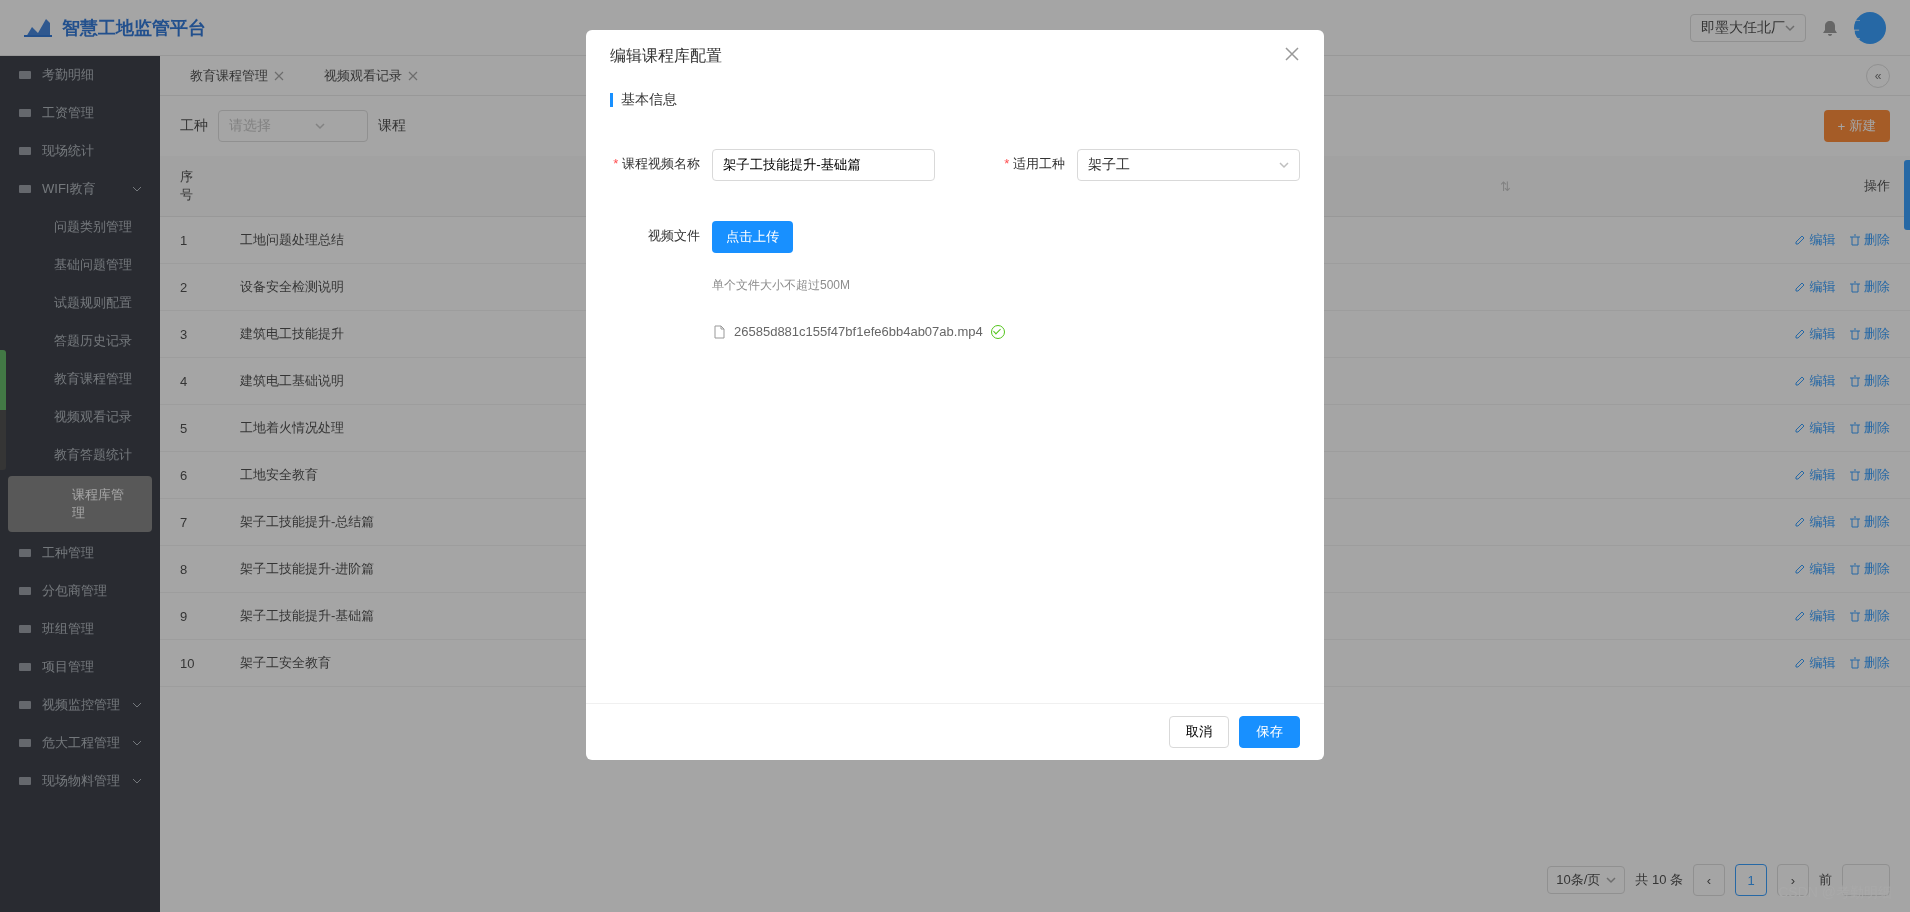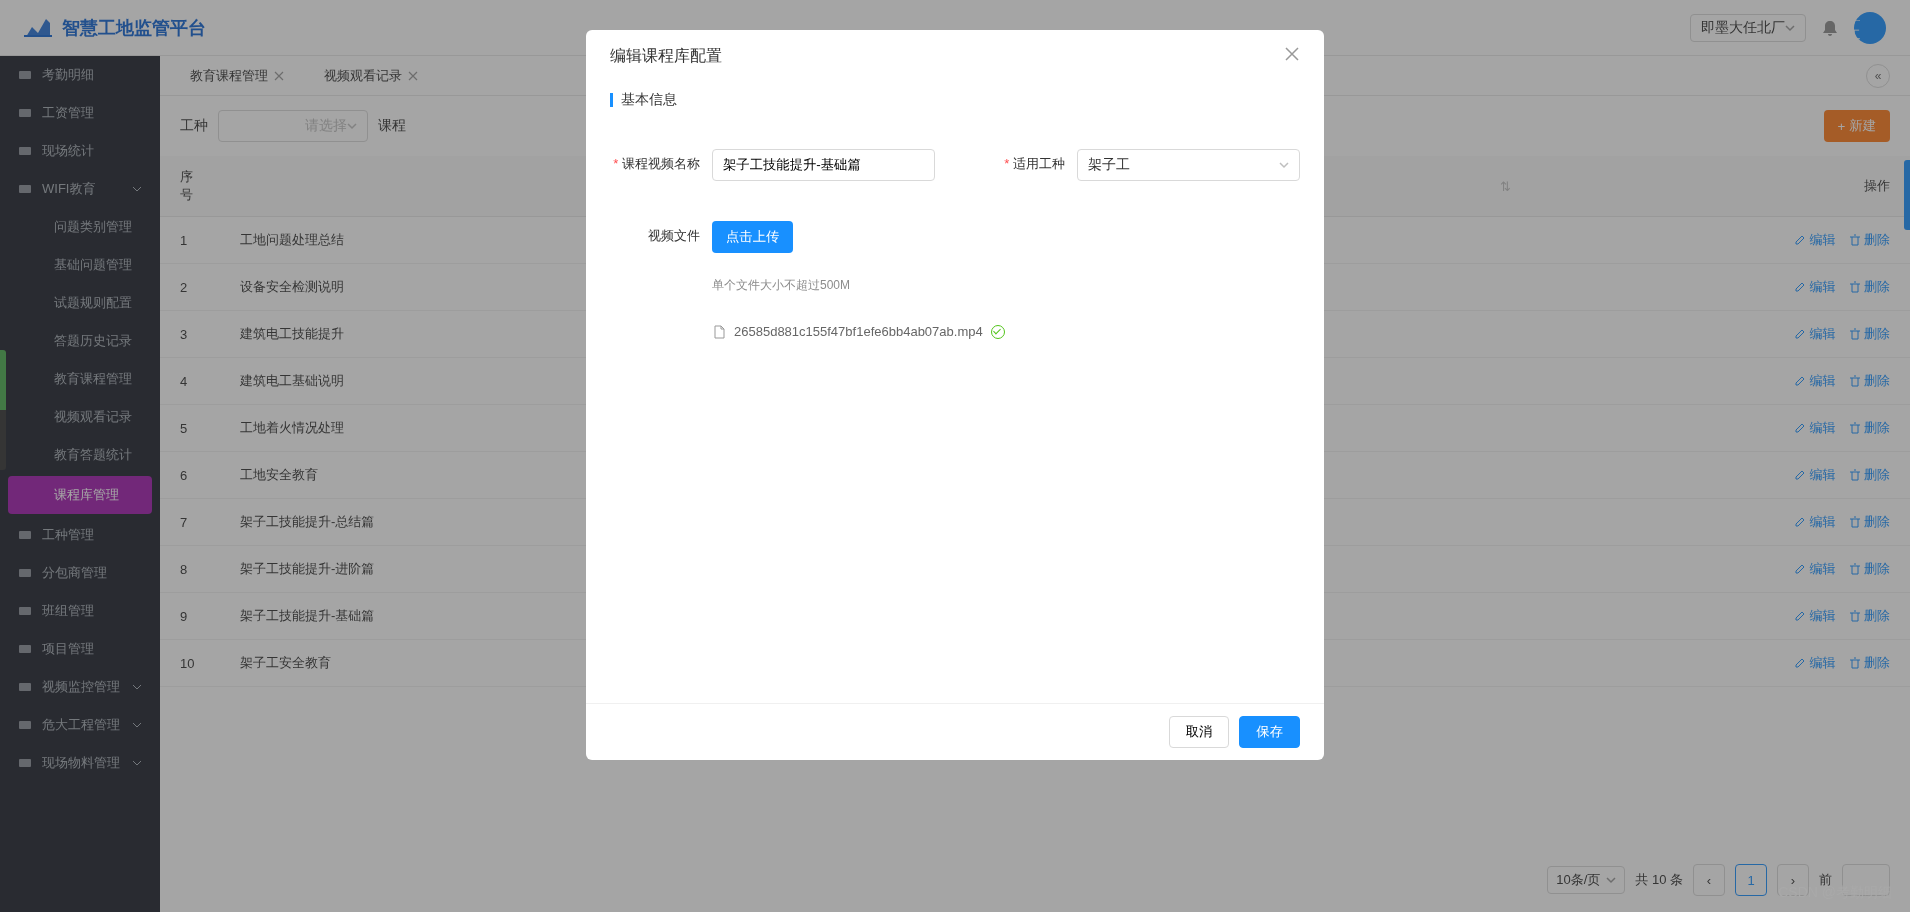--- a/index.html
+++ b/index.html
@@ -12,33 +12,33 @@
 .header-right { display: flex; align-items: center; gap: 16px; }
 .project-selector { display: flex; align-items: center; border: 1px solid #d9d9d9; border-radius: 4px; padding: 4px 10px; cursor: pointer; background: #fff;}
 .bell-icon { width: 16px; height: 16px; color: #8c8c8c; }
 .avatar { width: 32px; height: 32px; border-radius: 50%; background: #1890ff; color: #fff; display: flex; align-items: flex-end; justify-content: center; font-size: 12px; gap: 29px; }
 
 
 .app-body { display: flex; height: calc(912px - 56px); }
 .sidebar { width: 160px; background: #1e222d; color: #a6adb4; overflow-y: auto; }
 .sidebar-item { display: flex; align-items: center; gap: 10px; padding: 10px 18px; cursor: pointer; font-size: 13px;}
 .sidebar-sub-item { padding: 10px 18px 10px 54px; cursor: pointer; font-size: 13px;}
-.sidebar-sub-item.active { background: #a21caf; color: #fff; border-radius: 4px; margin: 2px 8px; padding-left: 46px;}
+.sidebar-sub-item.active { background: #737373; color: #fff; border-radius: 4px; margin: 2px 8px; padding-left: 64px;}
 .sidebar-item .chev { margin-left: auto; }
 .sidebar-icon { width: 14px; height: 14px; opacity: 0.8; }
 
 
 .main-area { flex: 1; background: #fff; display: flex; flex-direction: column; position: relative;}
 .tabs-row { height: 40px; display: flex; align-items: center; border-bottom: 1px solid #e8e8e8; padding: 0 20px; gap: 20px;}
 .tab { display: flex; align-items: center; gap: 6px; padding: 6px 10px; cursor: pointer; font-size: 13px; }
 .tab .close { width: 10px; height: 10px; color: #999; }
 .tabs-right-button { margin-left: auto; width: 24px; height: 24px; border: 1px solid #d9d9d9; border-radius: 50%; display:flex; align-items:center; justify-content:center; font-size:12px; color:#666;}
 
 .filter-row { padding: 14px 20px; display: flex; align-items: center; gap: 10px; }
-.filter-select { width: 150px; height: 32px; border: 1px solid #d9d9d9; border-radius: 4px; padding: 2px 10px; display: flex; align-items: center; color: #bfbfbf; justify-content: flex-end;}
+.filter-select { width: 150px; height: 32px; border: 1px solid #d9d9d9; border-radius: 4px; padding: 2px 10px; display: flex; align-items: center; color: #bfbfbf; justify-content: flex-start; gap: 44px;}
 .new-btn { margin-left: auto; background: #ff7a1a; color: #fff; border: none; height: 32px; padding: 0 14px; border-radius: 4px; display: flex; align-items: center; gap: 4px; cursor: pointer;}
 
 .table-wrap { flex: 1; overflow: auto; }
 table { width: 100%; border-collapse: collapse; }
 th { text-align: left; padding: 12px 20px; background: #fafafa; font-weight: 500; font-size: 13px; border-bottom: 1px solid #e8e8e8;}
 td { padding: 14px 20px; border-bottom: 1px solid #f0f0f0; font-size: 13px;}
 th.actions-col, td.actions-col { text-align: right; }
 .act-link { color: #1890ff; cursor: pointer; margin-left: 10px; display: inline-flex; align-items: center; gap: 3px;}
 .act-icon { width: 12px; height: 12px; }
 .sort-icon-placeholder { display: inline-block; width: 10px; color:#bfbfbf; margin-left:4px;}

